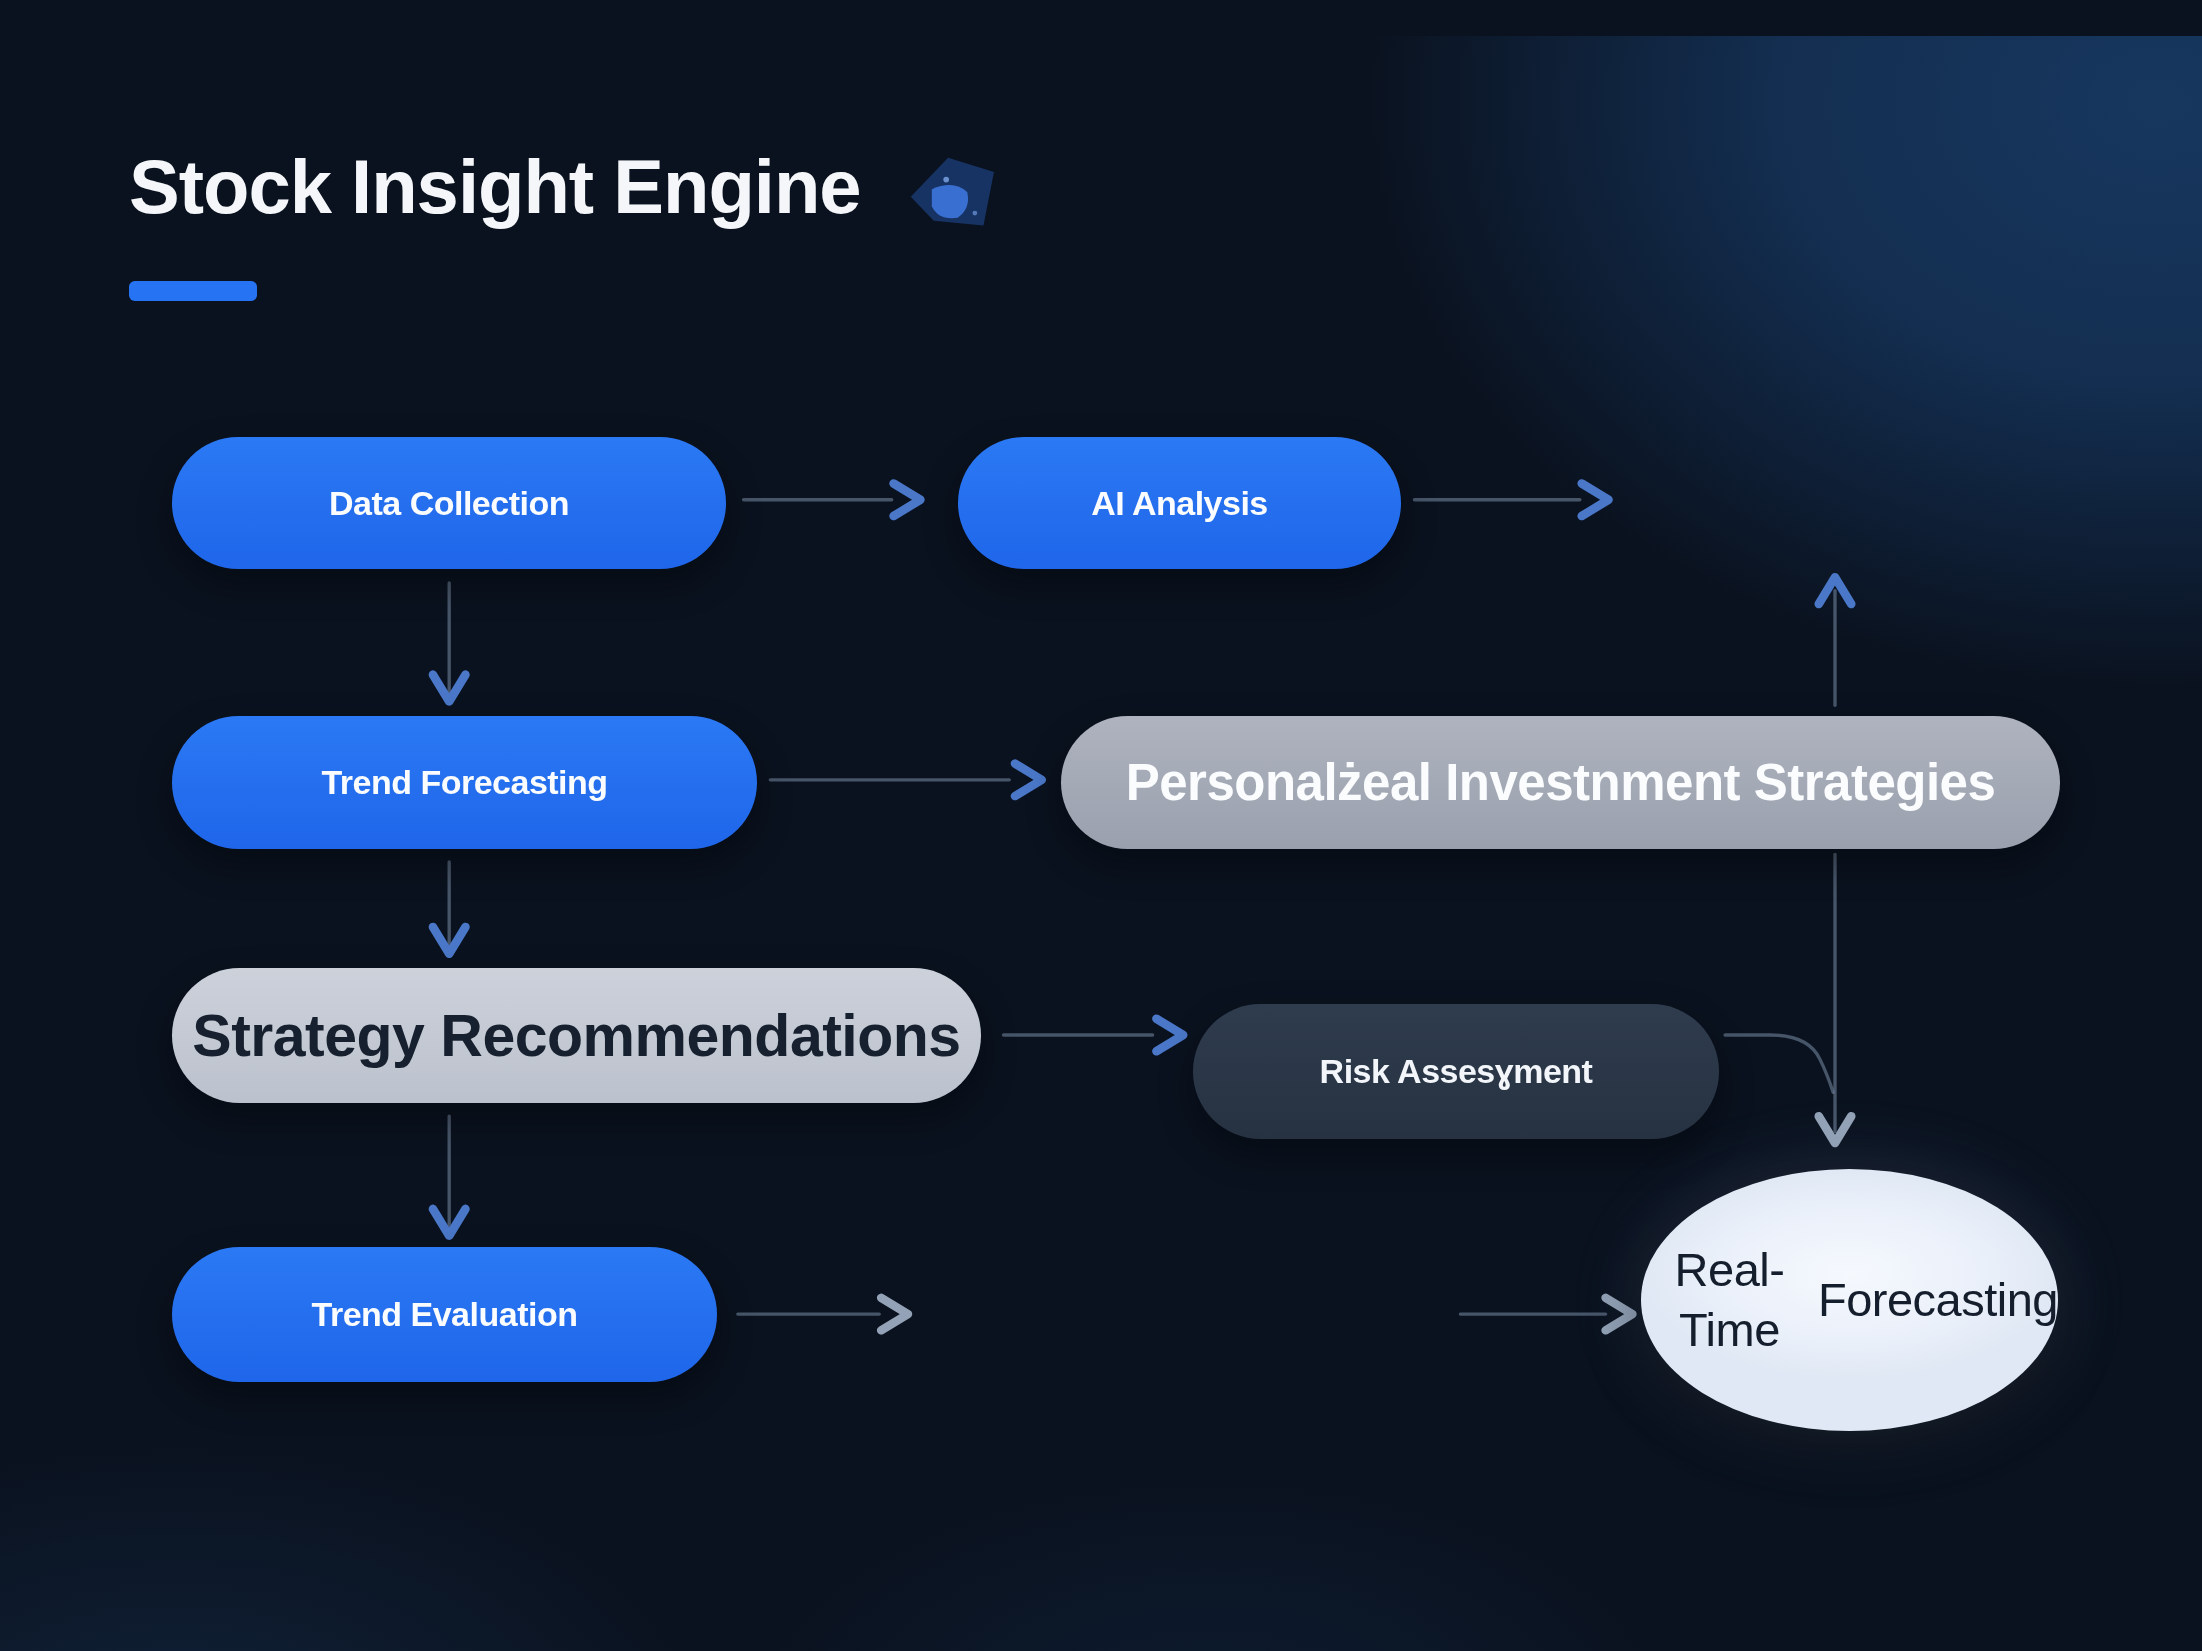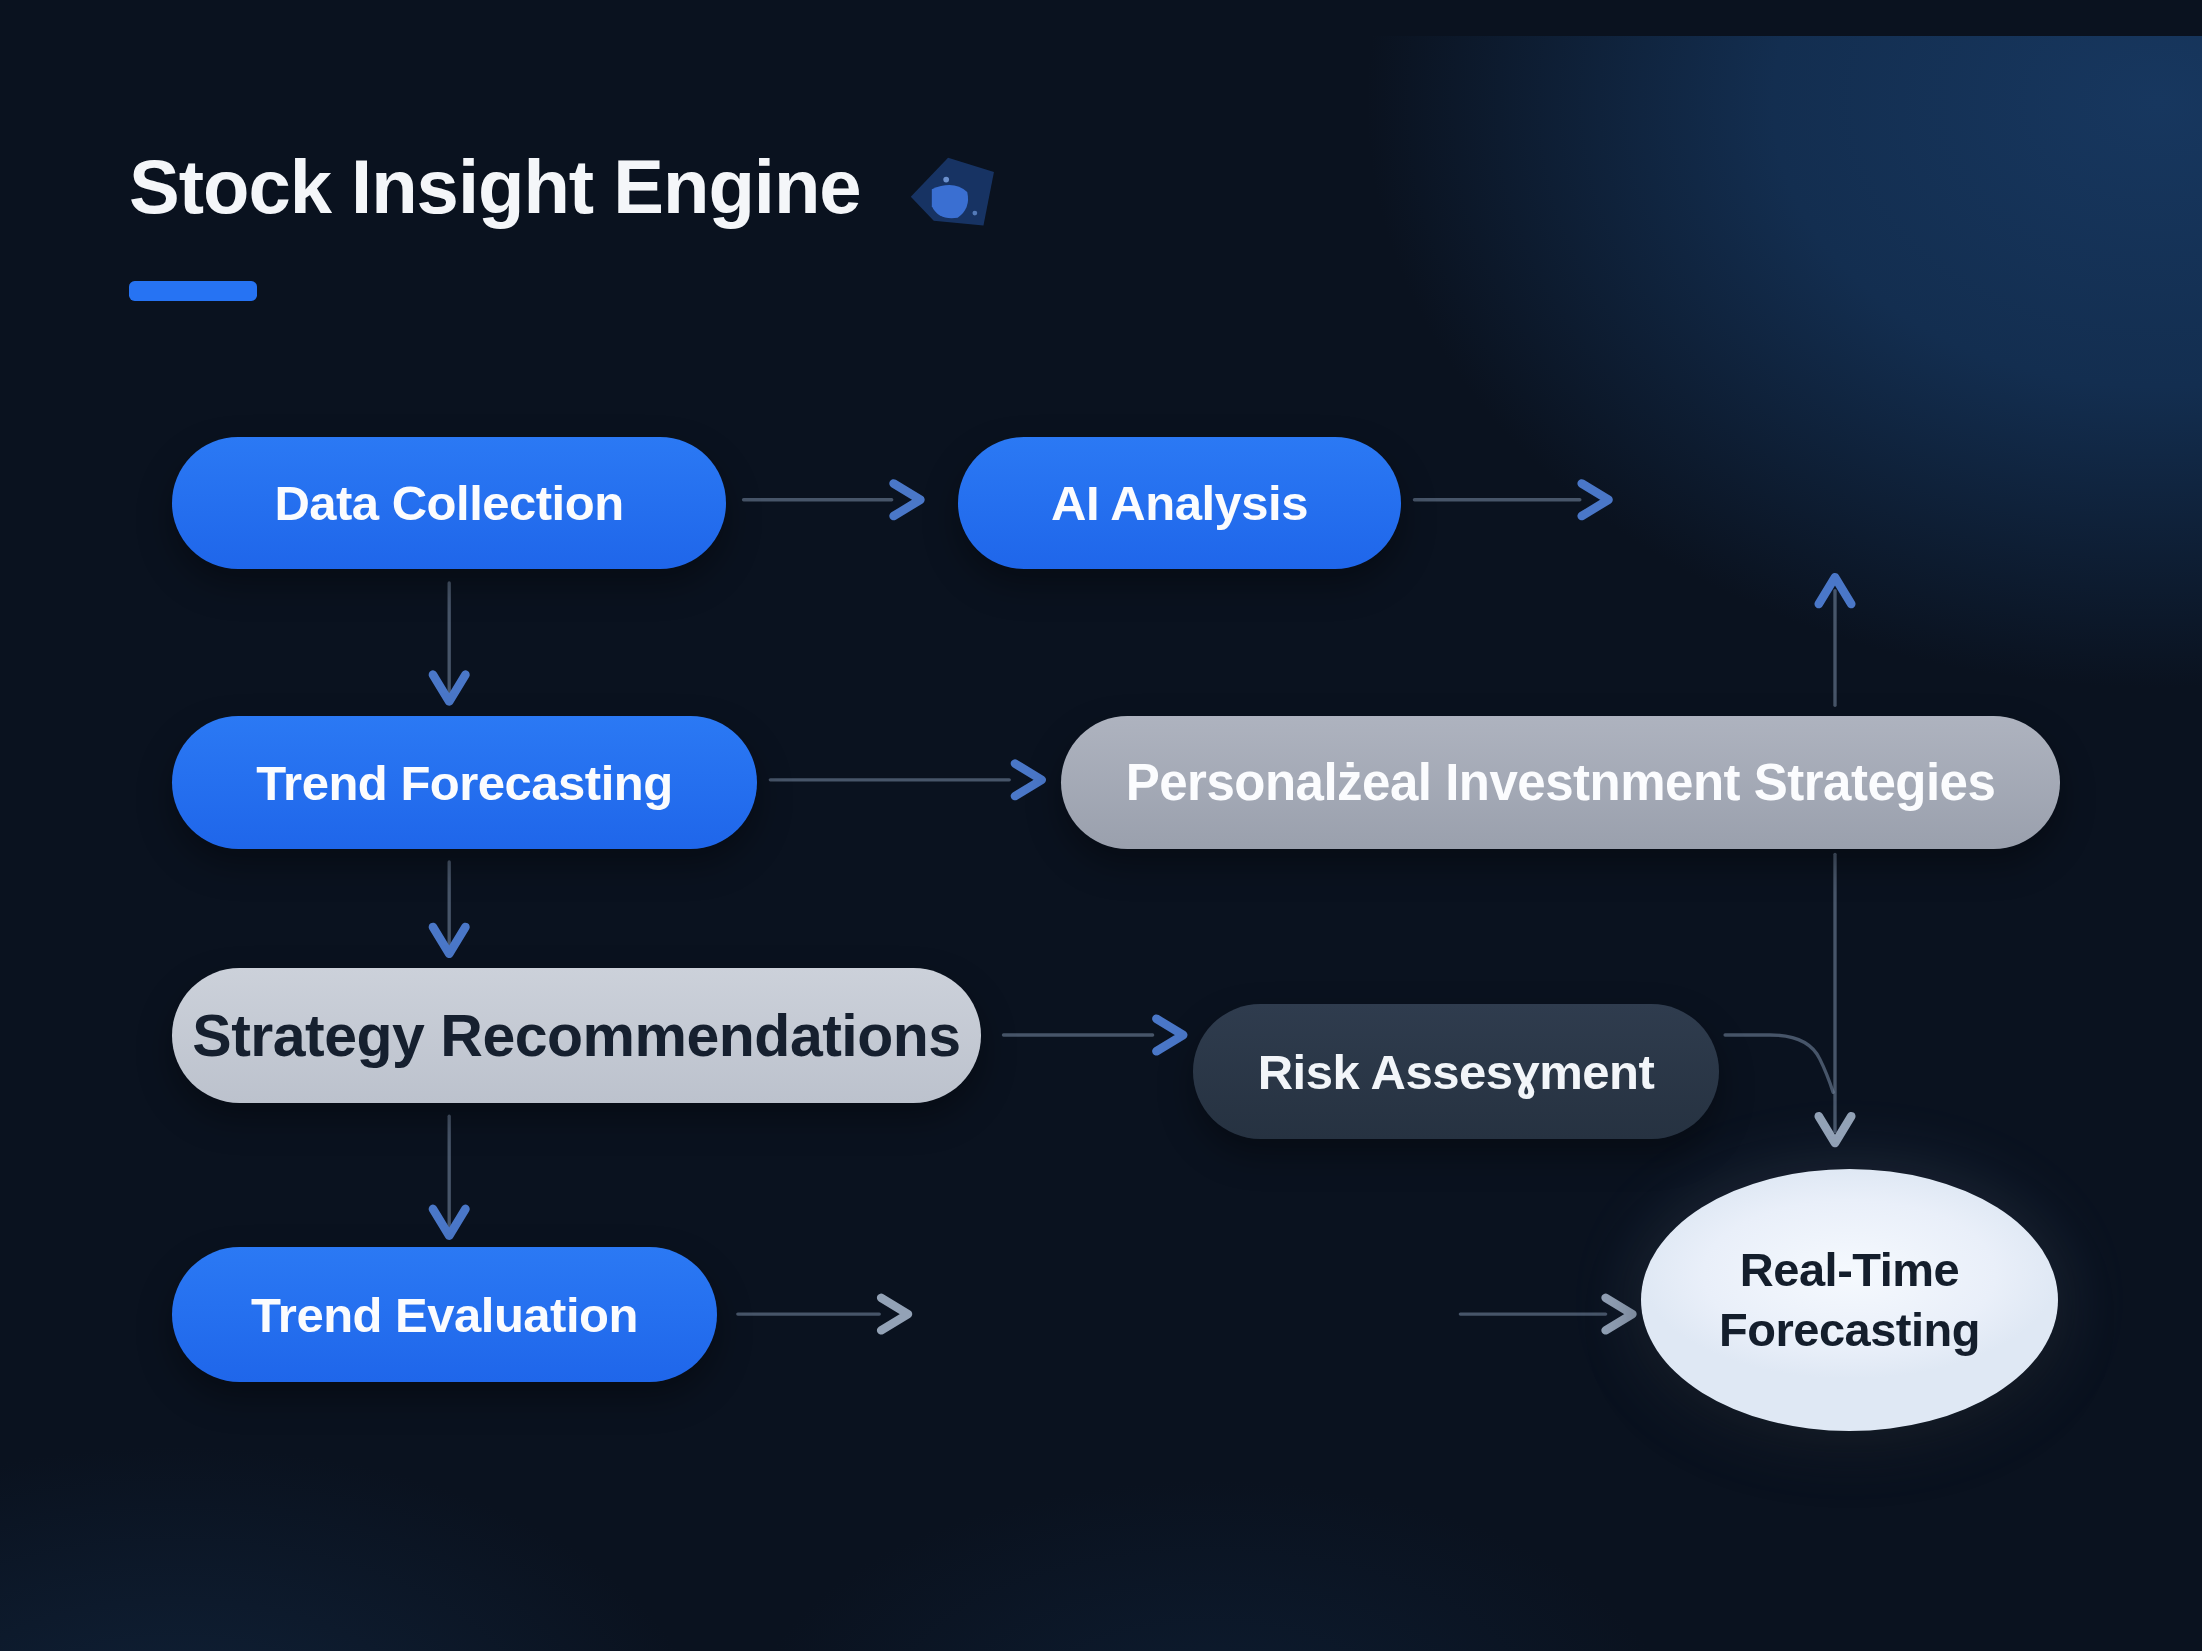--- a/index.html
+++ b/index.html
@@ -20,44 +20,44 @@
     font-size:76px;font-weight:700;color:#f4f6f9;
     letter-spacing:-1px;white-space:nowrap;
   }
   .underline{
     position:absolute;left:129px;top:245px;width:128px;height:20px;
     border-radius:5.7px;background:#2673f3;
   }
   .node{
     position:absolute;display:flex;align-items:center;justify-content:center;
     border-radius:955px;white-space:nowrap;
-    font-size:49px;font-weight:600;letter-spacing:-0.5px;
+    font-size:34px;font-weight:600;letter-spacing:-0.5px;
     box-shadow:0 15.3px 34px rgba(0,0,0,0.35);
   }
   .node.blue{
     background:linear-gradient(180deg,#2b79f4,#1f66ea);
     color:#fbfcfe;
   }
   .node.dark{
     background:linear-gradient(180deg,#2f3c4e,#263241);
     color:#f2f5f9;
   }
   .node.gray-med{
     background:linear-gradient(180deg,#aeb3bf,#9aa0ad);
     color:#fbfcfe;
   }
   .node.gray-light{
     background:linear-gradient(180deg,#ccd1da,#bcc2cd);
     color:#16202f;
   }
   .ellipse{
-    position:absolute;display:flex;flex-direction:column;align-items:center;justify-content:center;
+    position:absolute;display:flex;flex-direction:row;align-items:center;justify-content:center;
     border-radius:50%;
     background:radial-gradient(closest-side at 50% 40%, #f5f9fe 0%, #e9eff9 70%, #dfe8f4 100%);
-    color:#141e2c;font-size:47px;font-weight:700;letter-spacing:-0.5px;line-height:1.28;
+    color:#141e2c;font-size:47px;font-weight:400;letter-spacing:-0.5px;line-height:1.28;
     box-shadow:0 0 76px rgba(165,195,240,0.16), 0 19px 53px rgba(0,0,0,0.45);
     text-align:center;
   }
   svg.overlay{position:absolute;left:0;top:0;}
   .edge-line{stroke:#7a8ca6;stroke-opacity:0.55;stroke-width:3.5;fill:none;stroke-linecap:round;}
   .head-blue{stroke:#4a77c8;stroke-width:9;fill:none;stroke-linecap:round;stroke-linejoin:round;}
   .head-gray{stroke:#93a2b6;stroke-width:9;fill:none;stroke-linecap:round;stroke-linejoin:round;}
 </style>
 </head>
 <body>

